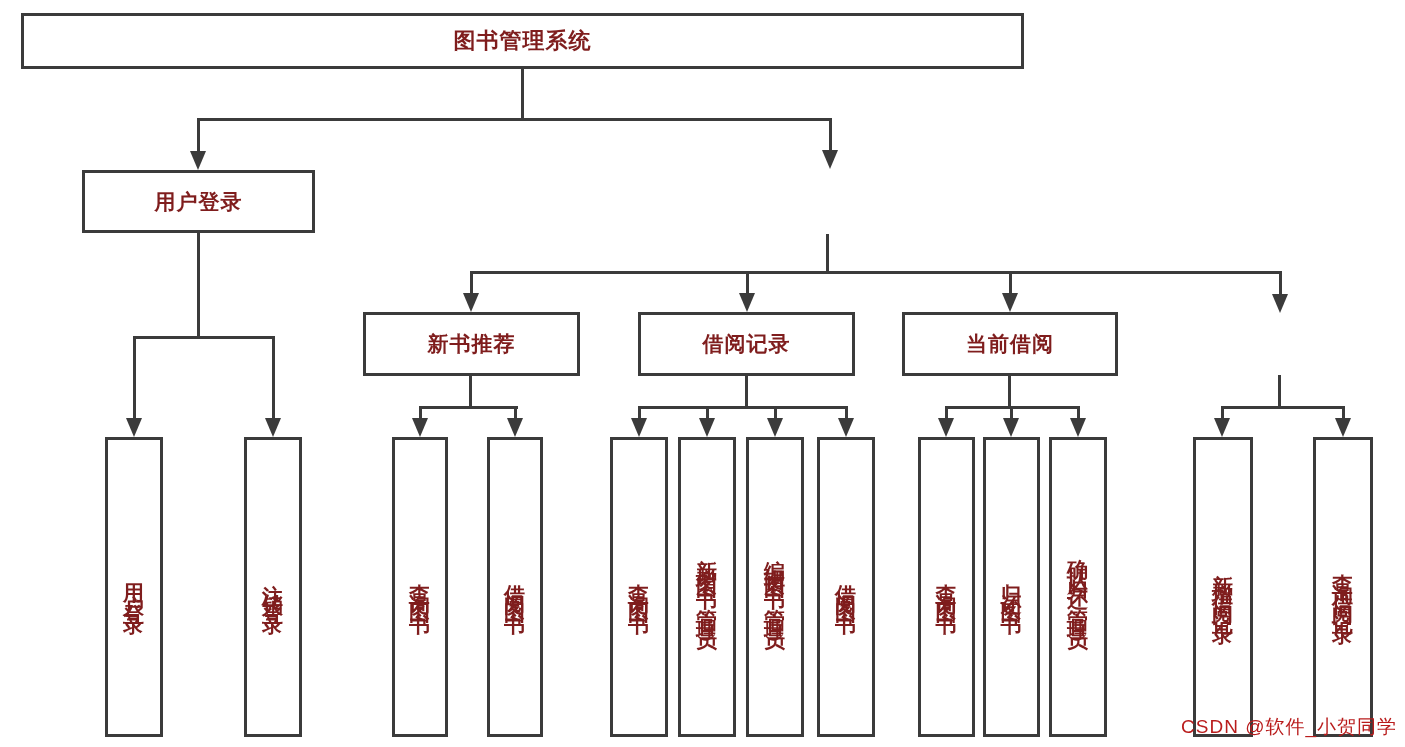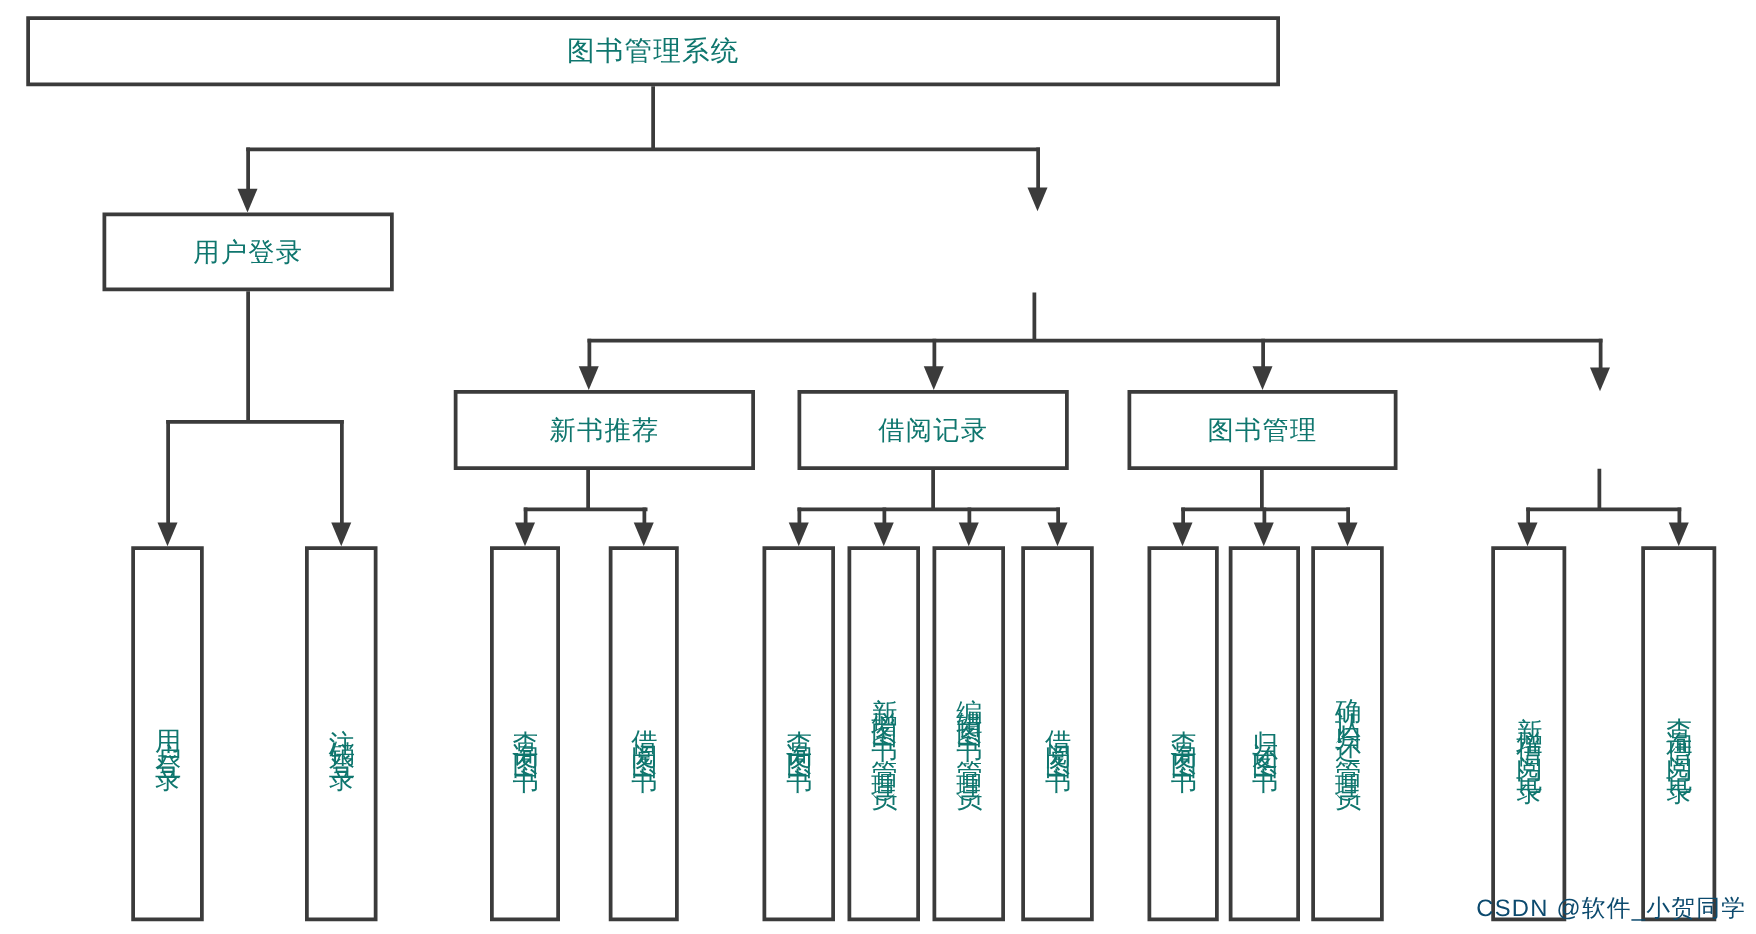--- a/index.html
+++ b/index.html
@@ -9,27 +9,28 @@
     font-family:"Liberation Sans", sans-serif;
     overflow:hidden;
   }
   #canvas { position:relative; width:1405px; height:747px; background:#ffffff; }
 
   .box {
     position:absolute;
     box-sizing:border-box;
     border:3px solid #3b3b3b;
     background:#ffffff;
-    color:#0f766e;
+    color:#7f1d1d;
     display:flex;
     align-items:center;
     justify-content:center;
     font-size:21px;
     letter-spacing:1px;
     text-align:center;
+    font-weight:bold;
   }
   .box.root { font-size:22px; }
 
   .leaf {
     writing-mode:vertical-rl;
     text-orientation:mixed;
     letter-spacing:10px;
     font-size:21px;
     line-height:1;
     padding:6px 0;
@@ -43,21 +44,21 @@
     position:absolute;
     width:0; height:0;
     border-left:8px solid transparent;
     border-right:8px solid transparent;
     border-top:19px solid #3b3b3b;
   }
 
   .watermark {
     position:absolute;
     right:8px; bottom:7px;
-    color:#0c4a6e;
+    color:#b91c1c;
     font-size:19px;
     letter-spacing:1px;
     white-space:nowrap;
   }
 </style>
 </head>
 <body>
 
 <div id="canvas">
 
@@ -76,23 +77,23 @@
   <div class="hline" style="left:470px; top:271px; width:812px;"></div>
   <div class="vline" style="left:470px; top:271px; height:24px;"></div>
   <div class="arrowhead" style="left:463px; top:293px;"></div>
   <div class="vline" style="left:746px; top:271px; height:24px;"></div>
   <div class="arrowhead" style="left:739px; top:293px;"></div>
   <div class="vline" style="left:1009px; top:271px; height:24px;"></div>
   <div class="arrowhead" style="left:1002px; top:293px;"></div>
   <div class="vline" style="left:1279px; top:271px; height:24px;"></div>
   <div class="arrowhead" style="left:1272px; top:294px;"></div>
 
-  <div class="box" style="left:363px; top:312px; width:241px; height:64px;">新书推荐</div>
+  <div class="box" style="left:363px; top:312px; width:217px; height:64px;">新书推荐</div>
   <div class="box" style="left:638px; top:312px; width:217px; height:64px;">借阅记录</div>
-  <div class="box" style="left:902px; top:312px; width:216px; height:64px;">图书管理</div>
+  <div class="box" style="left:902px; top:312px; width:216px; height:64px;">当前借阅</div>
 
   <div class="vline" style="left:197px; top:233px; height:105px;"></div>
   <div class="hline" style="left:133px; top:336px; width:142px;"></div>
   <div class="vline" style="left:133px; top:336px; height:84px;"></div>
   <div class="arrowhead" style="left:126px; top:418px;"></div>
   <div class="vline" style="left:272px; top:336px; height:84px;"></div>
   <div class="arrowhead" style="left:265px; top:418px;"></div>
 
   <div class="vline" style="left:469px; top:376px; height:32px;"></div>
   <div class="hline" style="left:419px; top:406px; width:99px;"></div>

